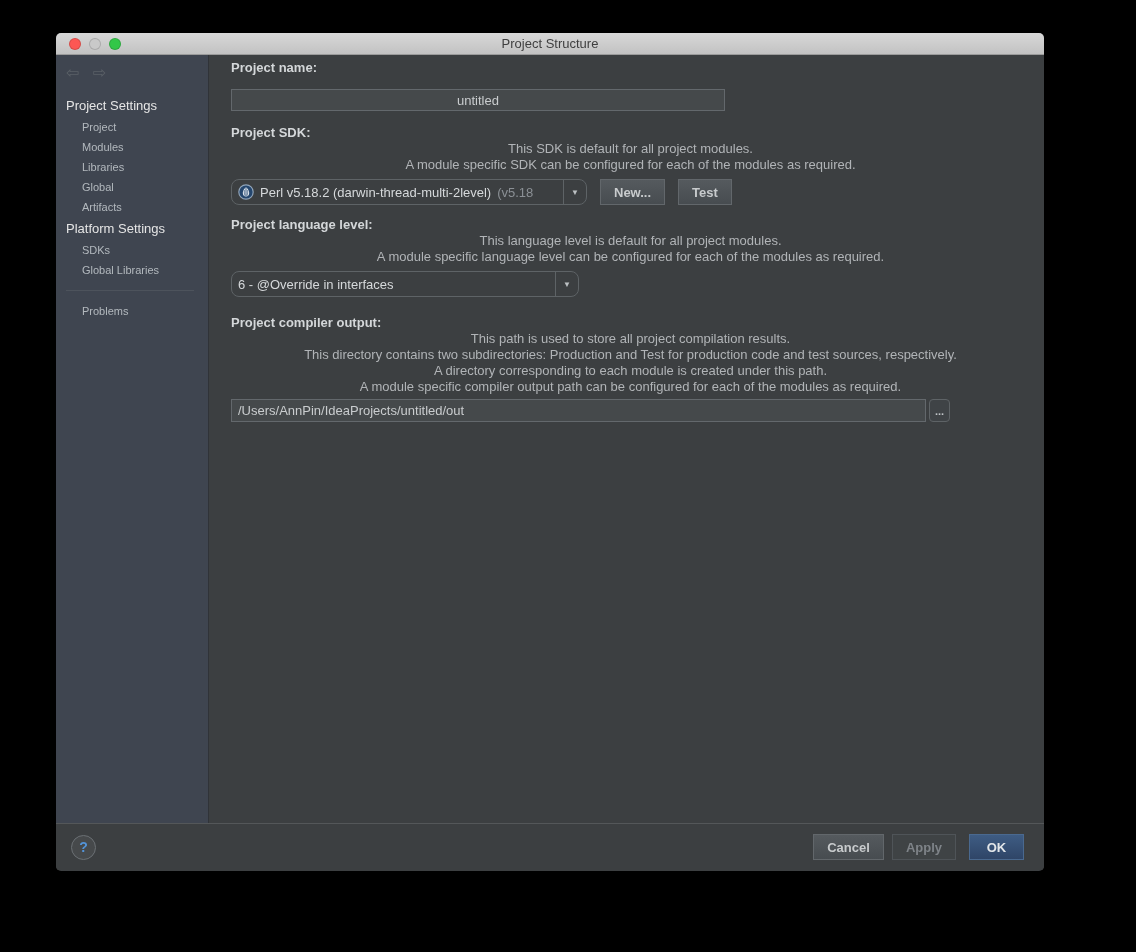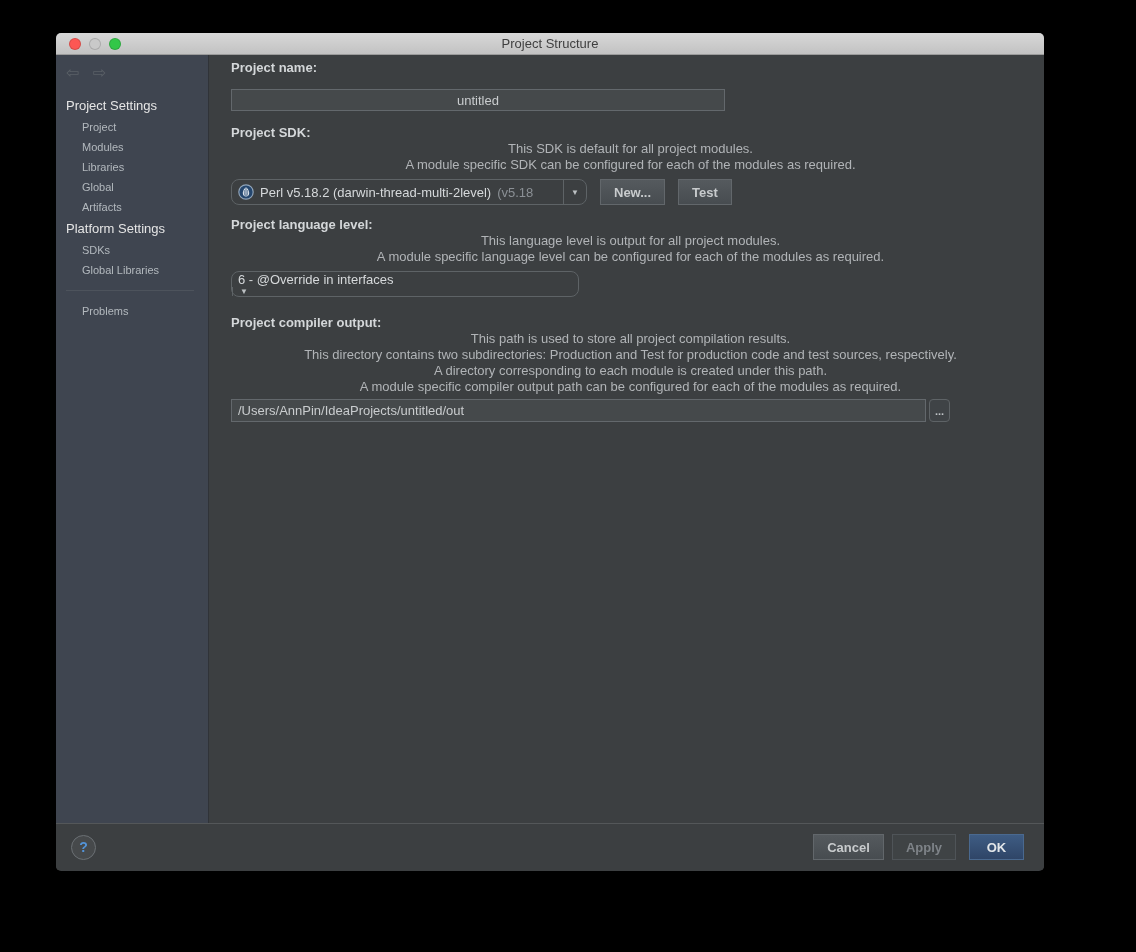--- a/index.html
+++ b/index.html
@@ -68,21 +68,21 @@
     color: #d6d9db;
   }
   .combo-suffix { color: #8b9095; }
   .combo-arrow {
     width: 23px; border-left: 1px solid #5e6366;
     display: flex; align-items: center; justify-content: center;
     color: #bcc0c3; font-size: 8px;
   }
   .sdk-row { display: flex; align-items: center; margin-top: 6px; }
   .sdk-combo  { width: 356px; }
-  .lang-combo { width: 348px; margin-top: 6px; flex-direction: column; }
+  .lang-combo { width: 348px; margin-top: 6px; }
   .btn {
     height: 26px; padding: 0 13px;
     background: linear-gradient(#555a5e, #474c50);
     border: 1px solid #62676b; border-radius: 0;
     color: #c8cbcd; font: bold 13px "Liberation Sans", sans-serif;
     cursor: default;
     text-align: center;
   }
   .btn-new { margin-left: 13px; }
   .btn-edit { margin-left: 13px; }
@@ -174,21 +174,21 @@
             <span>Perl v5.18.2 (darwin-thread-multi-2level)</span>
             <span class="combo-suffix">(v5.18</span>
           </div>
           <div class="combo-arrow">▼</div>
         </div>
         <button class="btn btn-new">New...</button>
         <button class="btn btn-edit">Test</button>
       </div>
 
       <div class="label section-gap-md">Project language level:</div>
-      <div class="desc">This language level is output for all project modules.</div>
+      <div class="desc">This language level is default for all project modules.</div>
       <div class="desc">A module specific language level can be configured for each of the modules as required.</div>
 
       <div class="combo lang-combo">
         <div class="combo-text">
           <span>6 - @Override in interfaces</span>
         </div>
         <div class="combo-arrow">▼</div>
       </div>
 
       <div class="label section-gap-lg">Project compiler output:</div>

